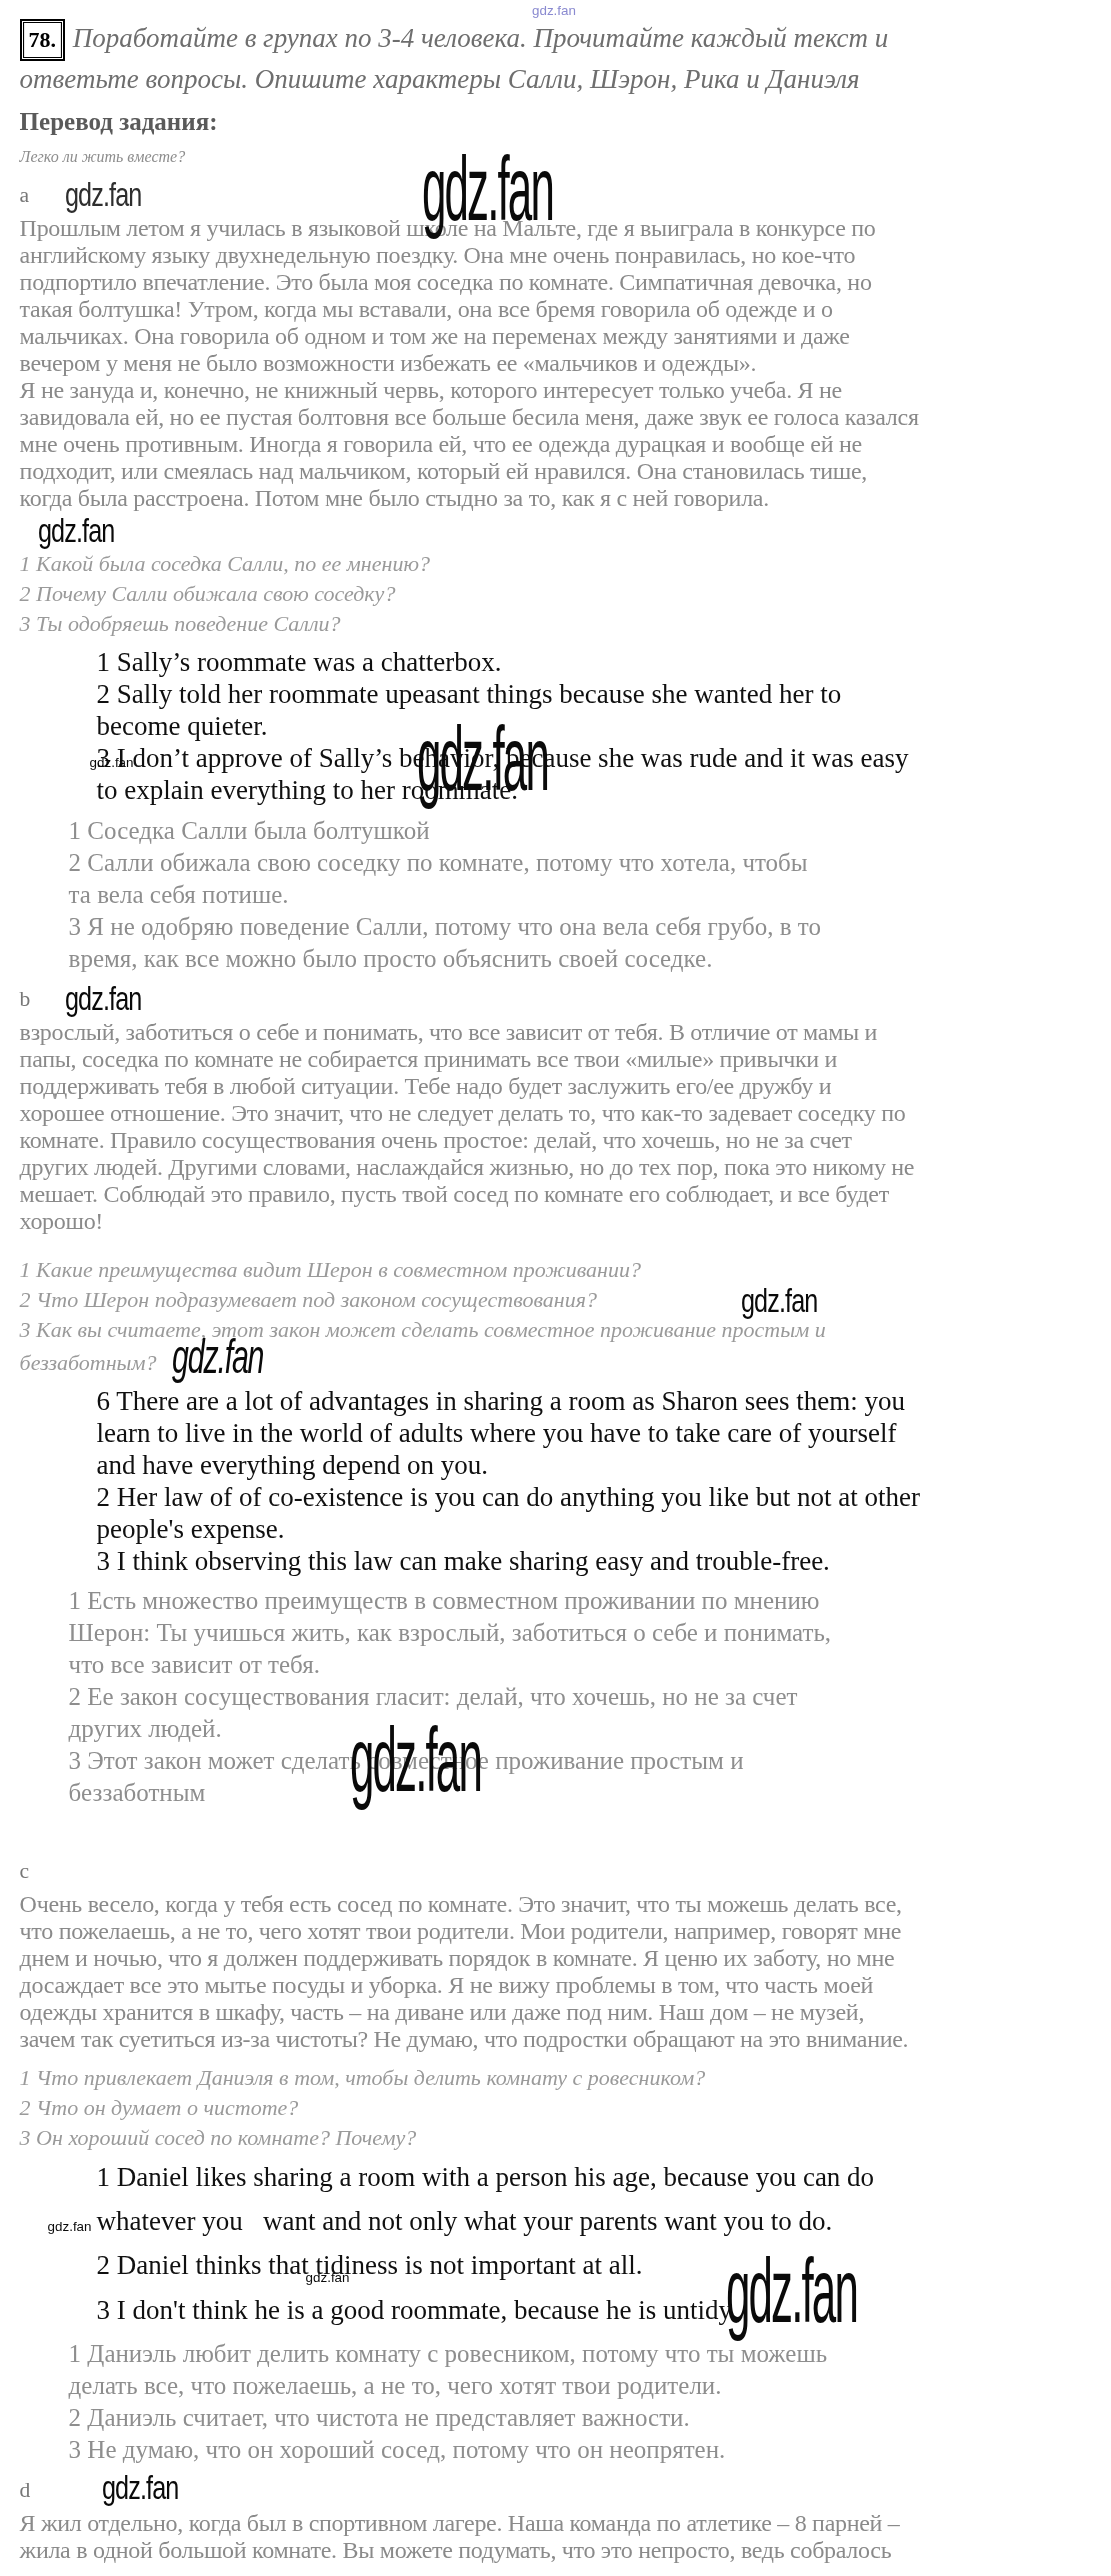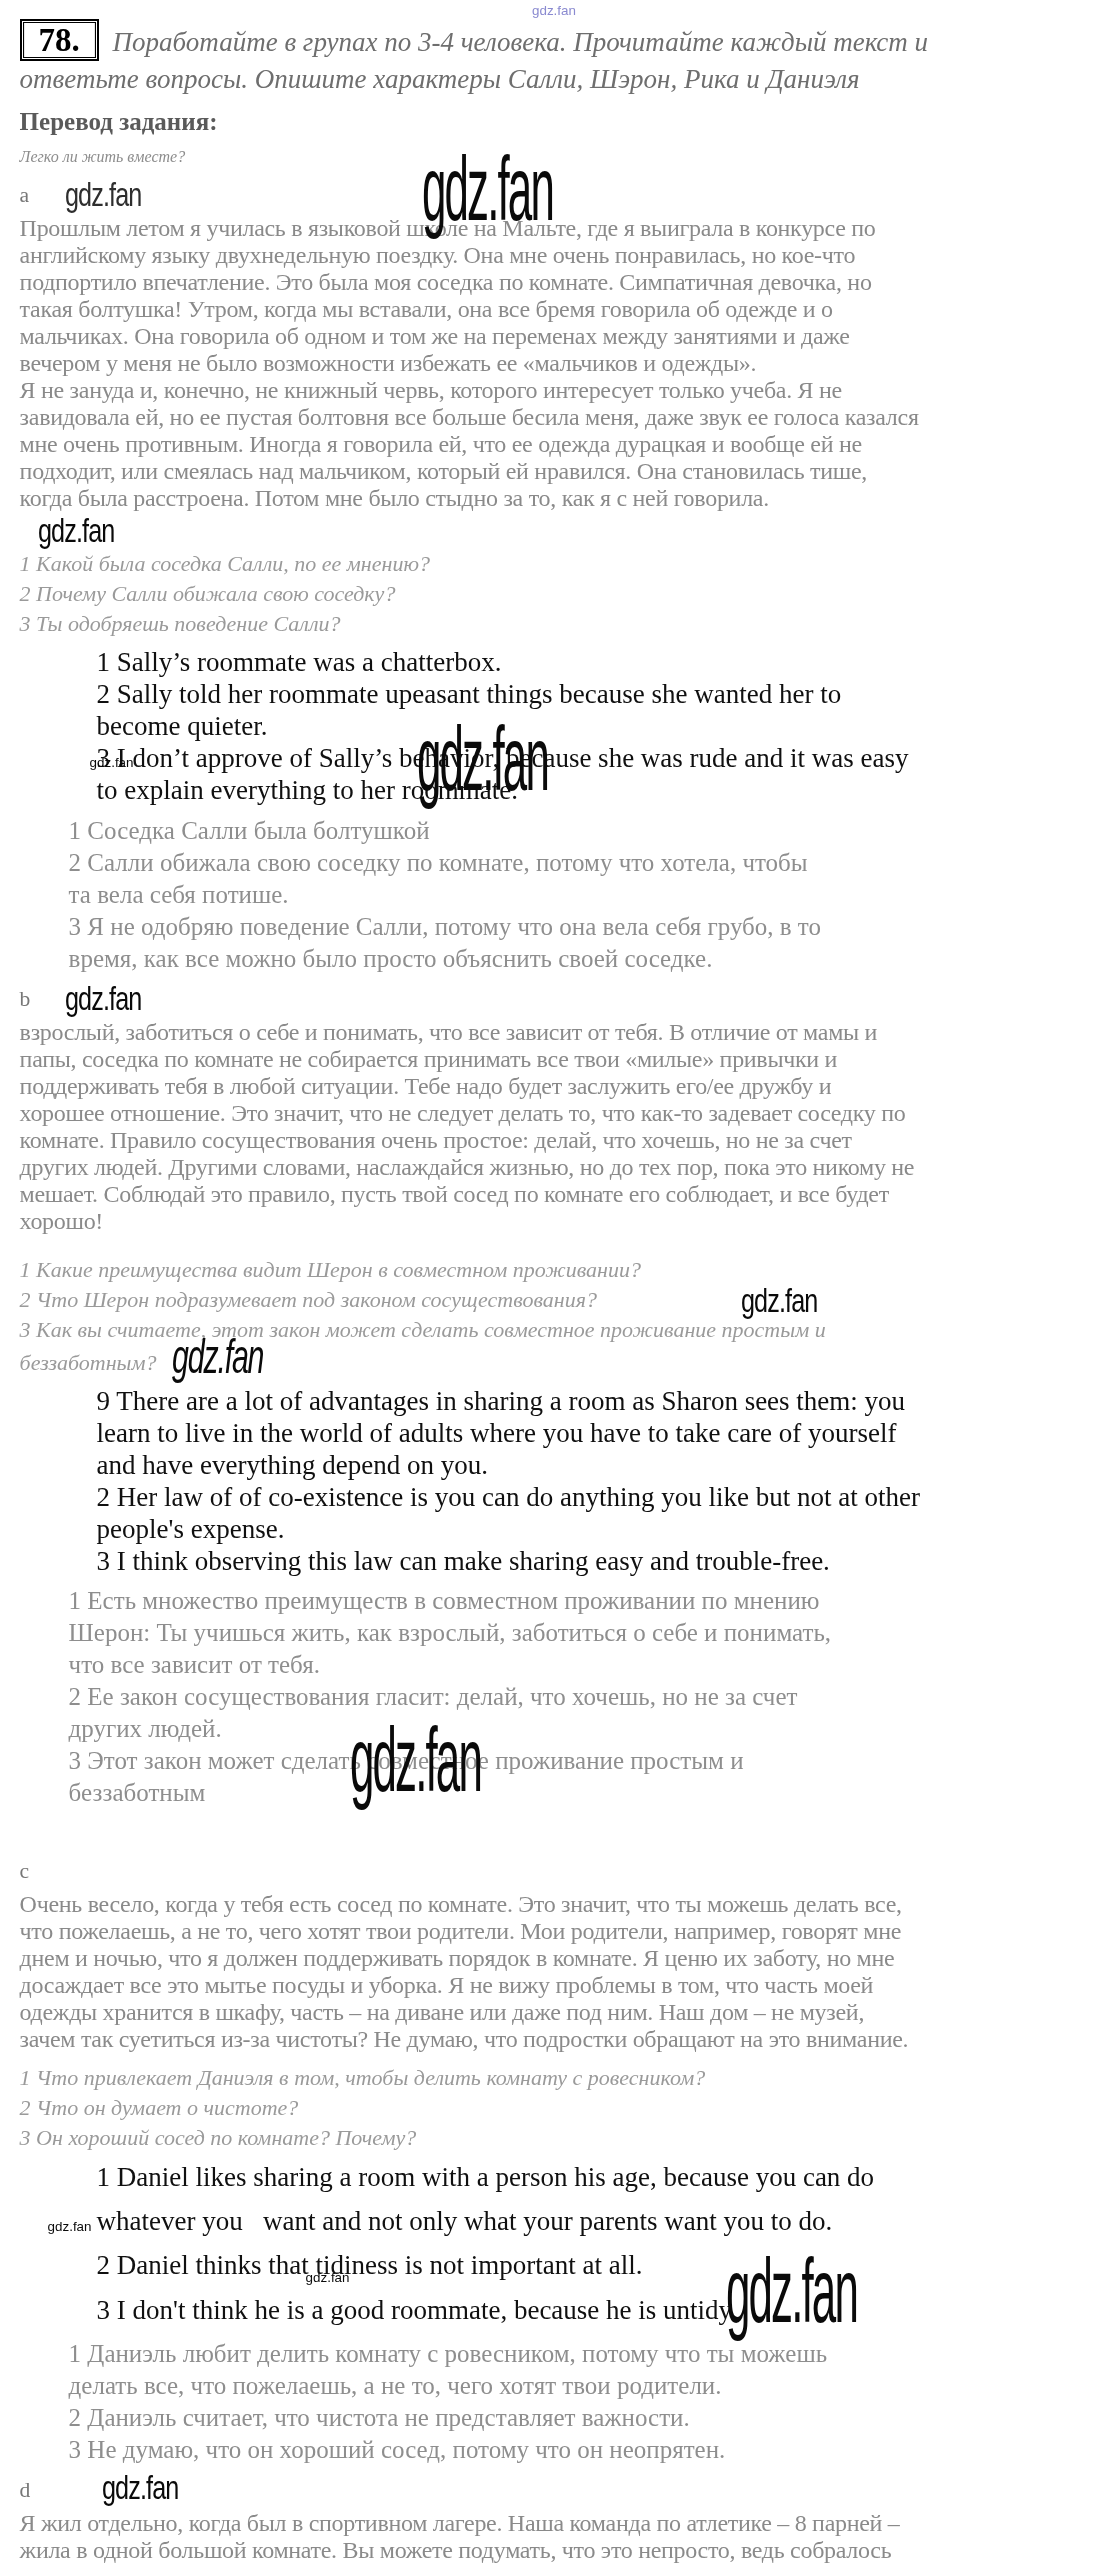--- a/index.html
+++ b/index.html
@@ -2,21 +2,21 @@
 <html style="font-size:8.2px"><head>
 <meta charset="utf-8">
 <style>
   html,body{margin:0;padding:0;background:#ffffff;}
   .page{position:relative;width:1112px;height:3343px;background:#fff;overflow:hidden;
         font-family:"Liberation Serif", serif;}
   .content{padding:18.5px 103px 0 19.6px;}
 
   .task-line{margin:0;font-size:27px;line-height:36px;}
   .task-num{display:inline-block;border:2.6px solid #000;box-shadow:0 0 0 1px #fff inset, 0 0 0 2.1px #000 inset;
-            padding:1px 17px;font-weight:bold;font-style:normal;font-size:33px;color:#000;margin-right:7px;}
+            padding:1px 7px;font-weight:bold;font-style:normal;font-size:22px;color:#000;margin-right:1px;}
   .instr{font-style:italic;font-weight:normal;color:#6e6e6e;}
 
   .trans-label{margin-top:9.3px;font-weight:bold;color:#5a5a5a;font-size:25px;line-height:32px;}
   .trans-text{margin-top:4.1px;font-style:italic;color:#8d8d8d;font-size:16px;line-height:29px;}
 
   .sec{margin-top:10.3px;}
   .sec-c{margin-top:49px;}
   .marker-row{position:relative;margin-top:11.3px;line-height:27px;}
   .marker{font-size:21.6px;color:#777777;}
 
@@ -122,21 +122,21 @@
       <div class="questions">
         <span class="wm wm-md" style="left:721px;top:27px;">gdz.fan</span>
         <div class="qline">1 Какие преимущества видит Шерон в совместном проживании?</div>
         <div class="qline">2 Что Шерон подразумевает под законом сосуществования?</div>
         <div class="qline">3 Как вы считаете, этот закон может сделать совместное проживание простым и</div>
         <div class="qline">
           <span>беззаботным?</span><span class="wm-inline">gdz.fan</span>
         </div>
       </div>
       <div class="answers-en">
-        <div class="aline-en">9 There are a lot of advantages in sharing a room as Sharon sees them: you</div>
+        <div class="aline-en">6 There are a lot of advantages in sharing a room as Sharon sees them: you</div>
         <div class="aline-en">learn to live in the world of adults where you have to take care of yourself</div>
         <div class="aline-en">and have everything depend on you.</div>
         <div class="aline-en">2 Her law of of co-existence is you can do anything you like but not at other</div>
         <div class="aline-en">people's expense.</div>
         <div class="aline-en">3 I think observing this law can make sharing easy and trouble-free.</div>
       </div>
       <div class="answers-ru">
         <div class="aline-ru">1 Есть множество преимуществ в совместном проживании по мнению</div>
         <div class="aline-ru">Шерон: Ты учишься жить, как взрослый, заботиться о себе и понимать,</div>
         <div class="aline-ru">что все зависит от тебя.</div>

